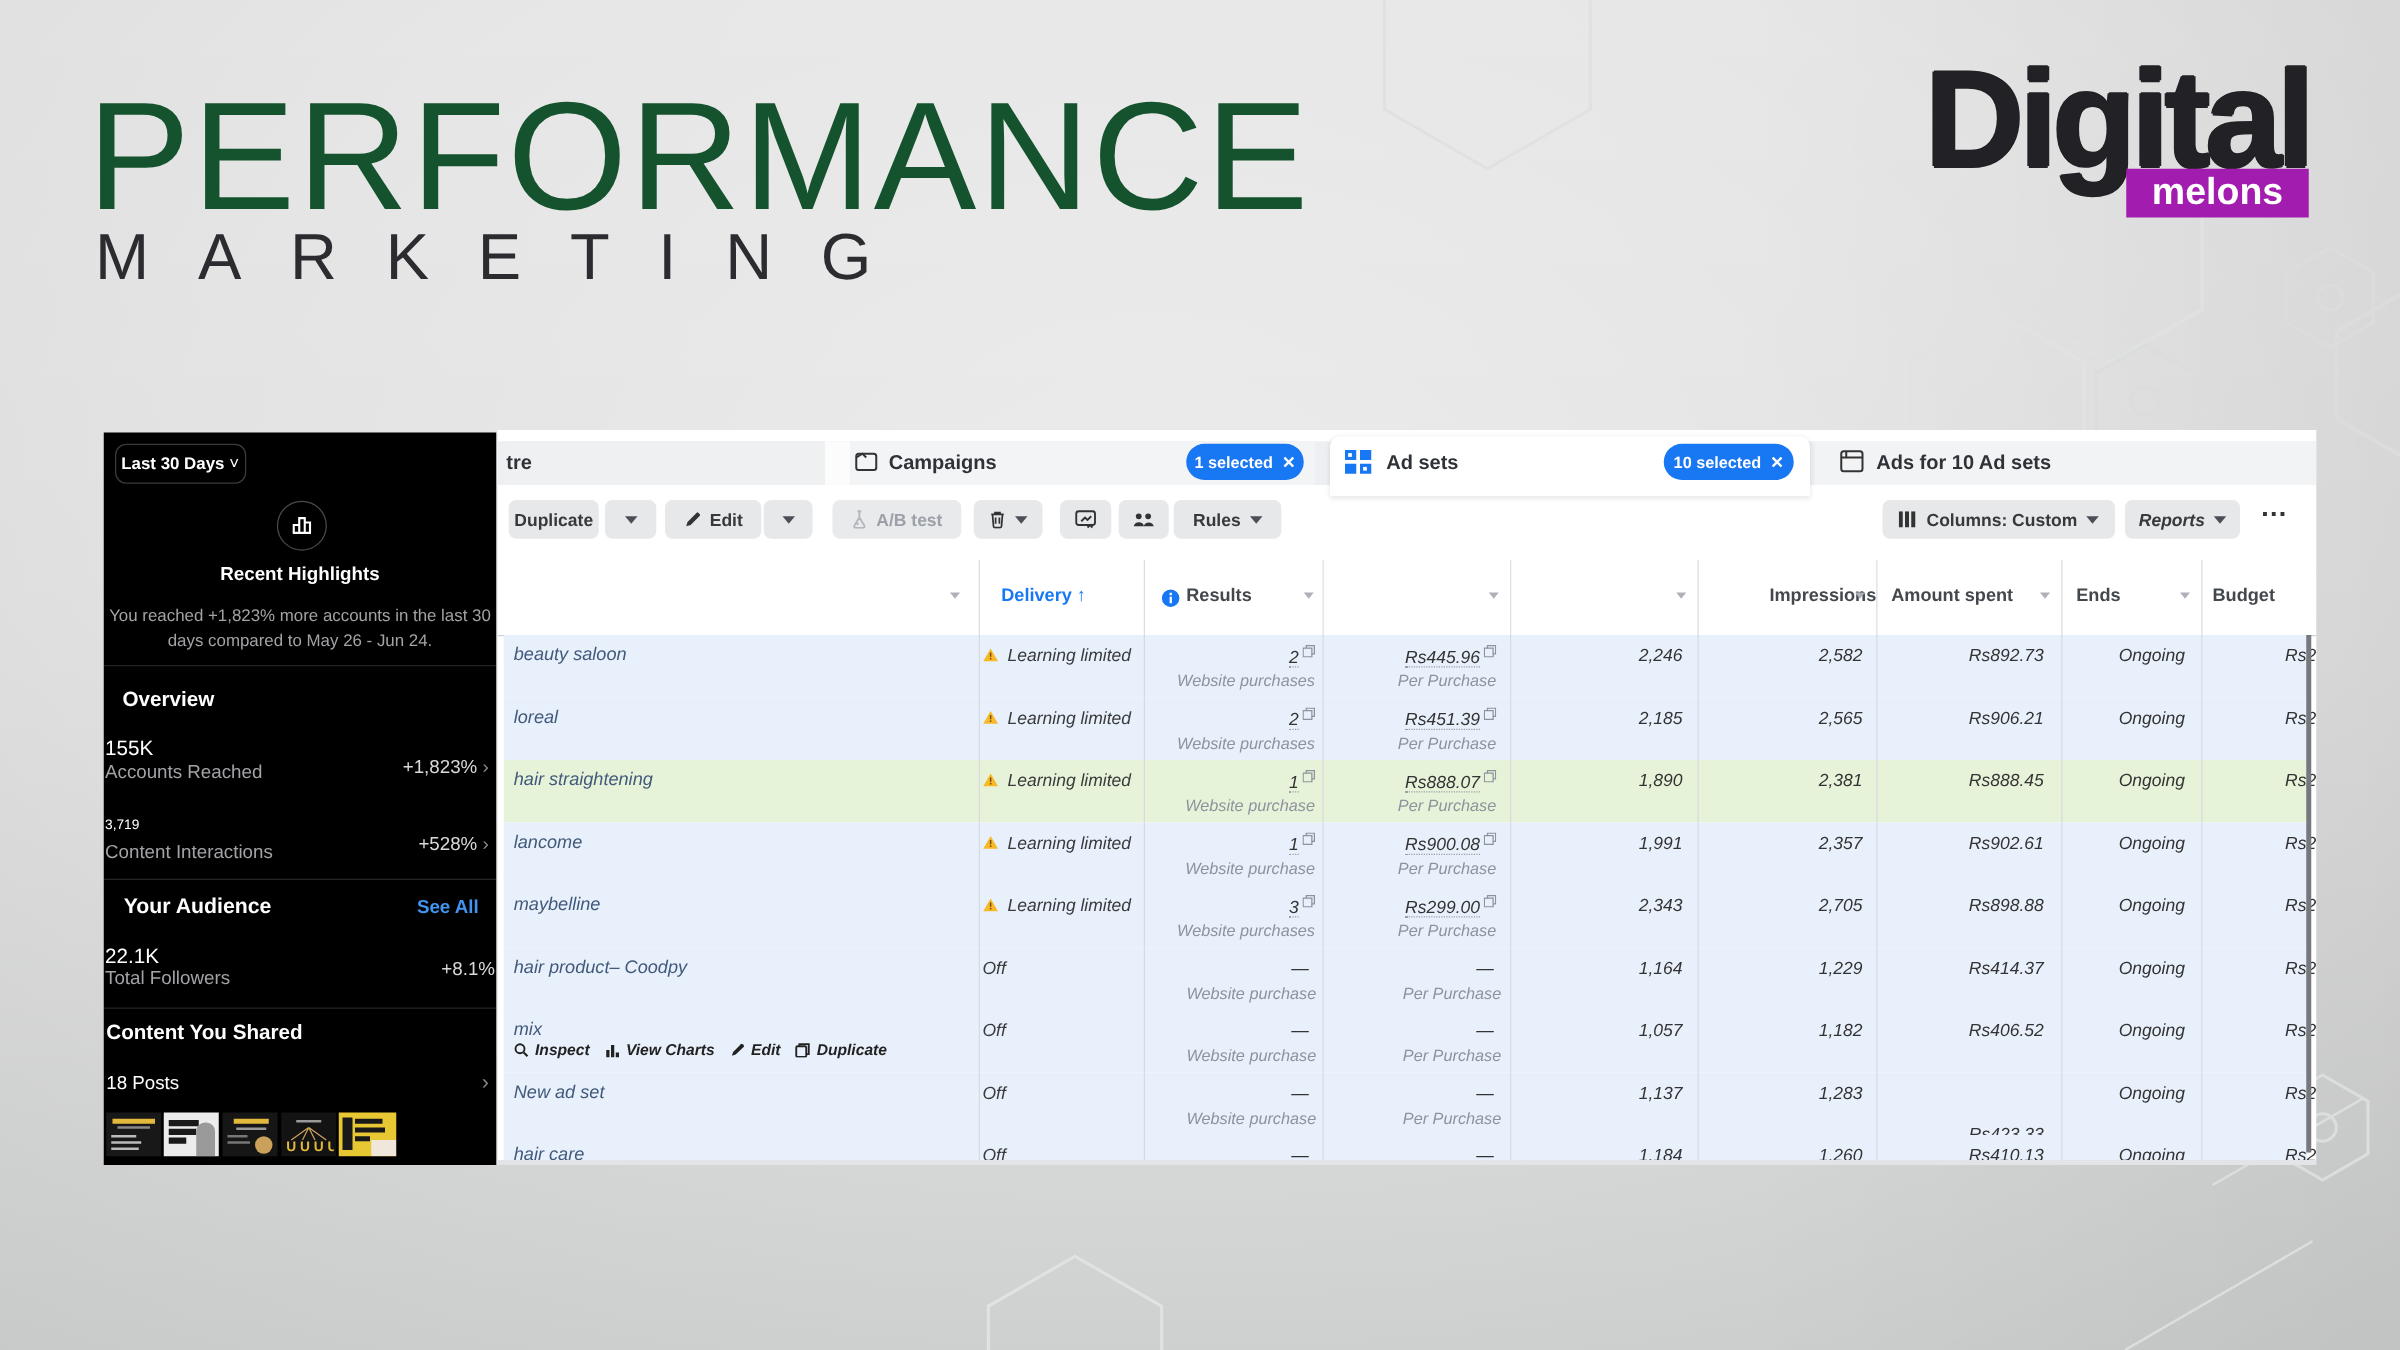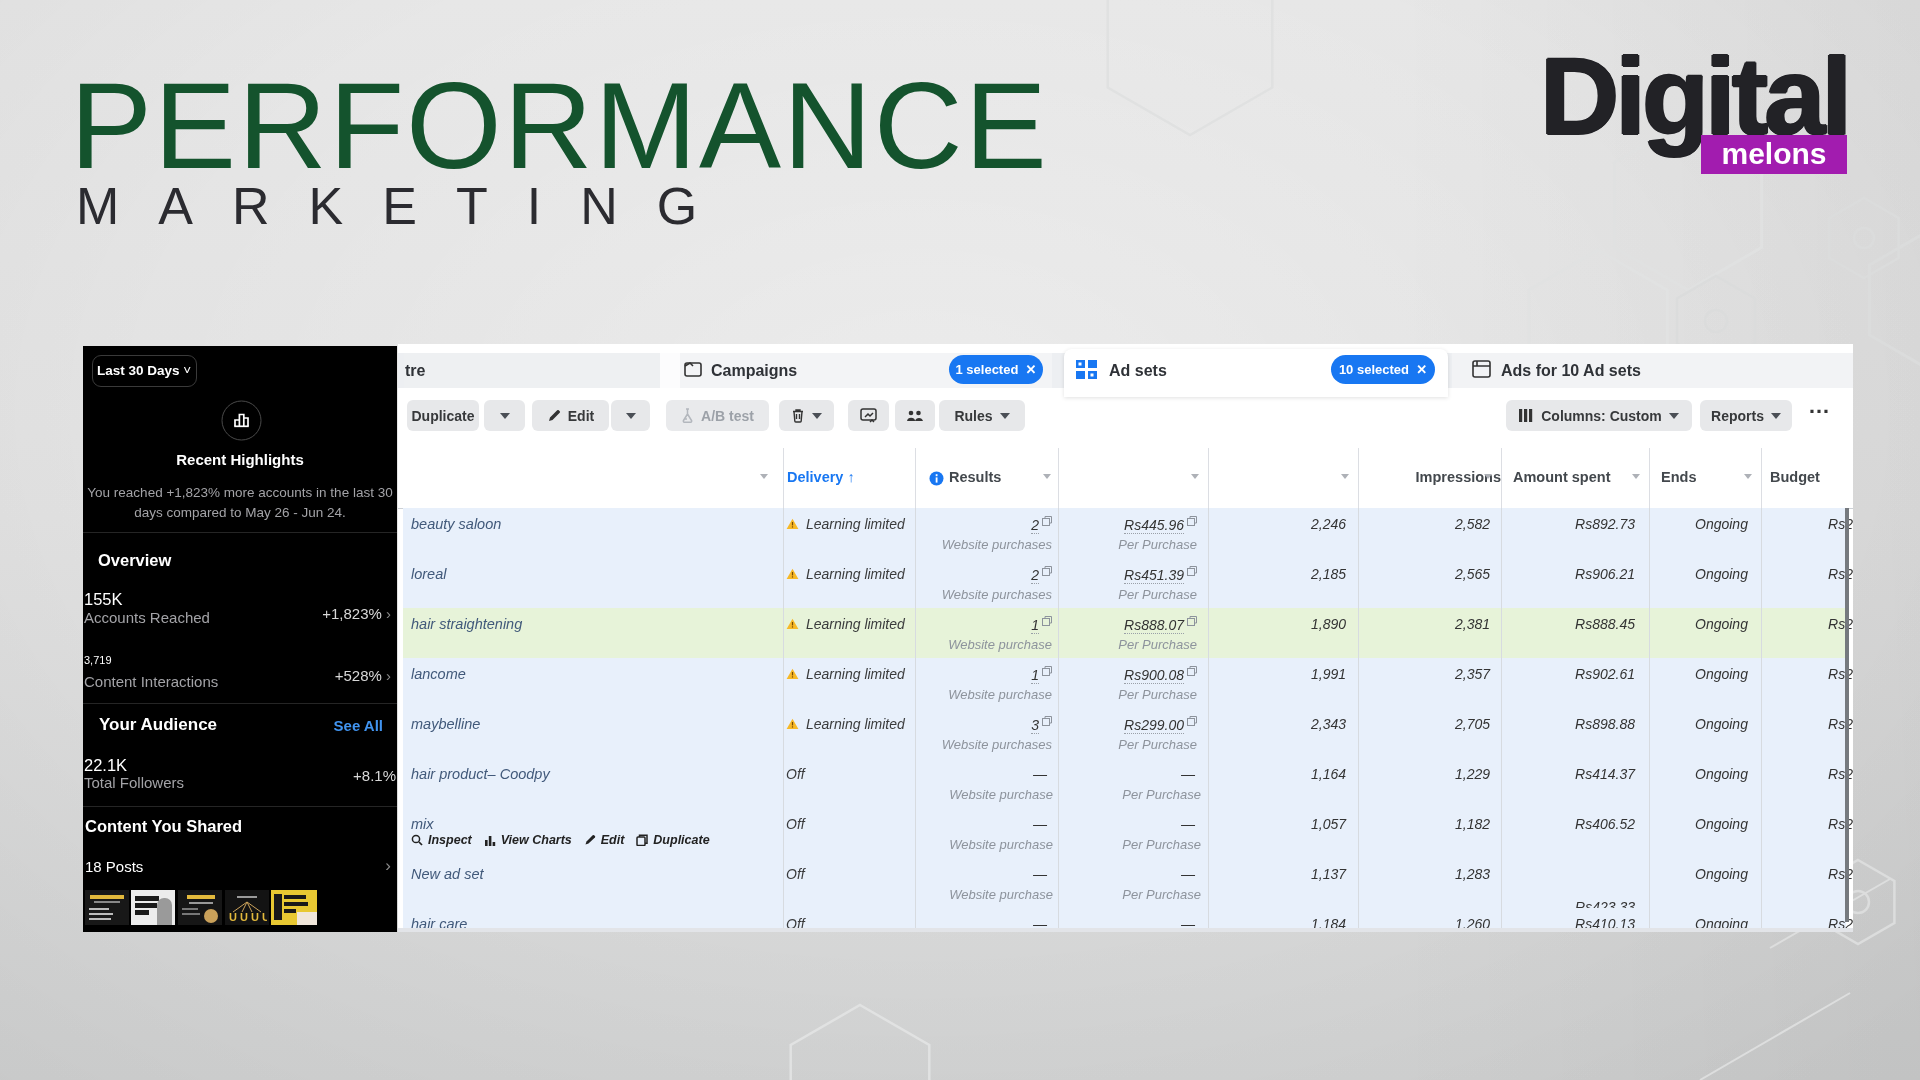--- a/index.html
+++ b/index.html
@@ -225,25 +225,25 @@
       </svg>
     </div>
     <div class="btn" style="left:541px;width:86px;">Rules <span class="caret"></span></div>
     <div class="btn" style="left:1108px;width:186px;">
       <svg width="15" height="13" viewBox="0 0 15 13">
         <rect x="0" y="0" width="3.2" height="13" fill="#333"></rect>
         <rect x="5" y="0" width="3.2" height="13" fill="#333"></rect>
         <rect x="10" y="0" width="3.2" height="13" fill="#333"></rect>
       </svg>
       Columns: Custom <span class="caret"></span></div>
-    <div class="btn" style="left:1302px;width:92px;">Reports <span class="caret"></span></div>
+    <div class="btn" style="left:1302px;width:92px;font-style:italic;">Reports <span class="caret"></span></div>
     <div class="abs" style="left:1410px;top:49px;font-weight:700;font-size:22px;color:#333;">…</div>
 
     <div class="scaret" style="left:362px;top:130px;"></div>
-    <div class="hcell" style="left:385px;width:132px;padding-left:4px;color:#1877f2;">Delivery ↑</div>
+    <div class="hcell" style="left:385px;width:132px;padding-left:18px;color:#1877f2;">Delivery ↑</div>
     <div class="hcell" style="left:517px;width:143px;padding-left:34px;">Results</div>
     <svg class="abs" style="left:531px;top:127px;" width="15" height="15" viewBox="0 0 15 15">
       <circle cx="7.5" cy="7.5" r="7" fill="#1877f2"></circle>
       <rect x="6.7" y="3.2" width="1.8" height="2" fill="#fff"></rect>
       <rect x="6.7" y="6.4" width="1.8" height="5.2" fill="#fff"></rect>
     </svg>
     <div class="scaret" style="left:645px;top:130px;"></div>
     <div class="scaret" style="left:793px;top:130px;"></div>
     <div class="scaret" style="left:943px;top:130px;"></div>
     <div class="hcell" style="left:960px;width:143px;padding-left:12px;text-align:right;">Impressions</div>

